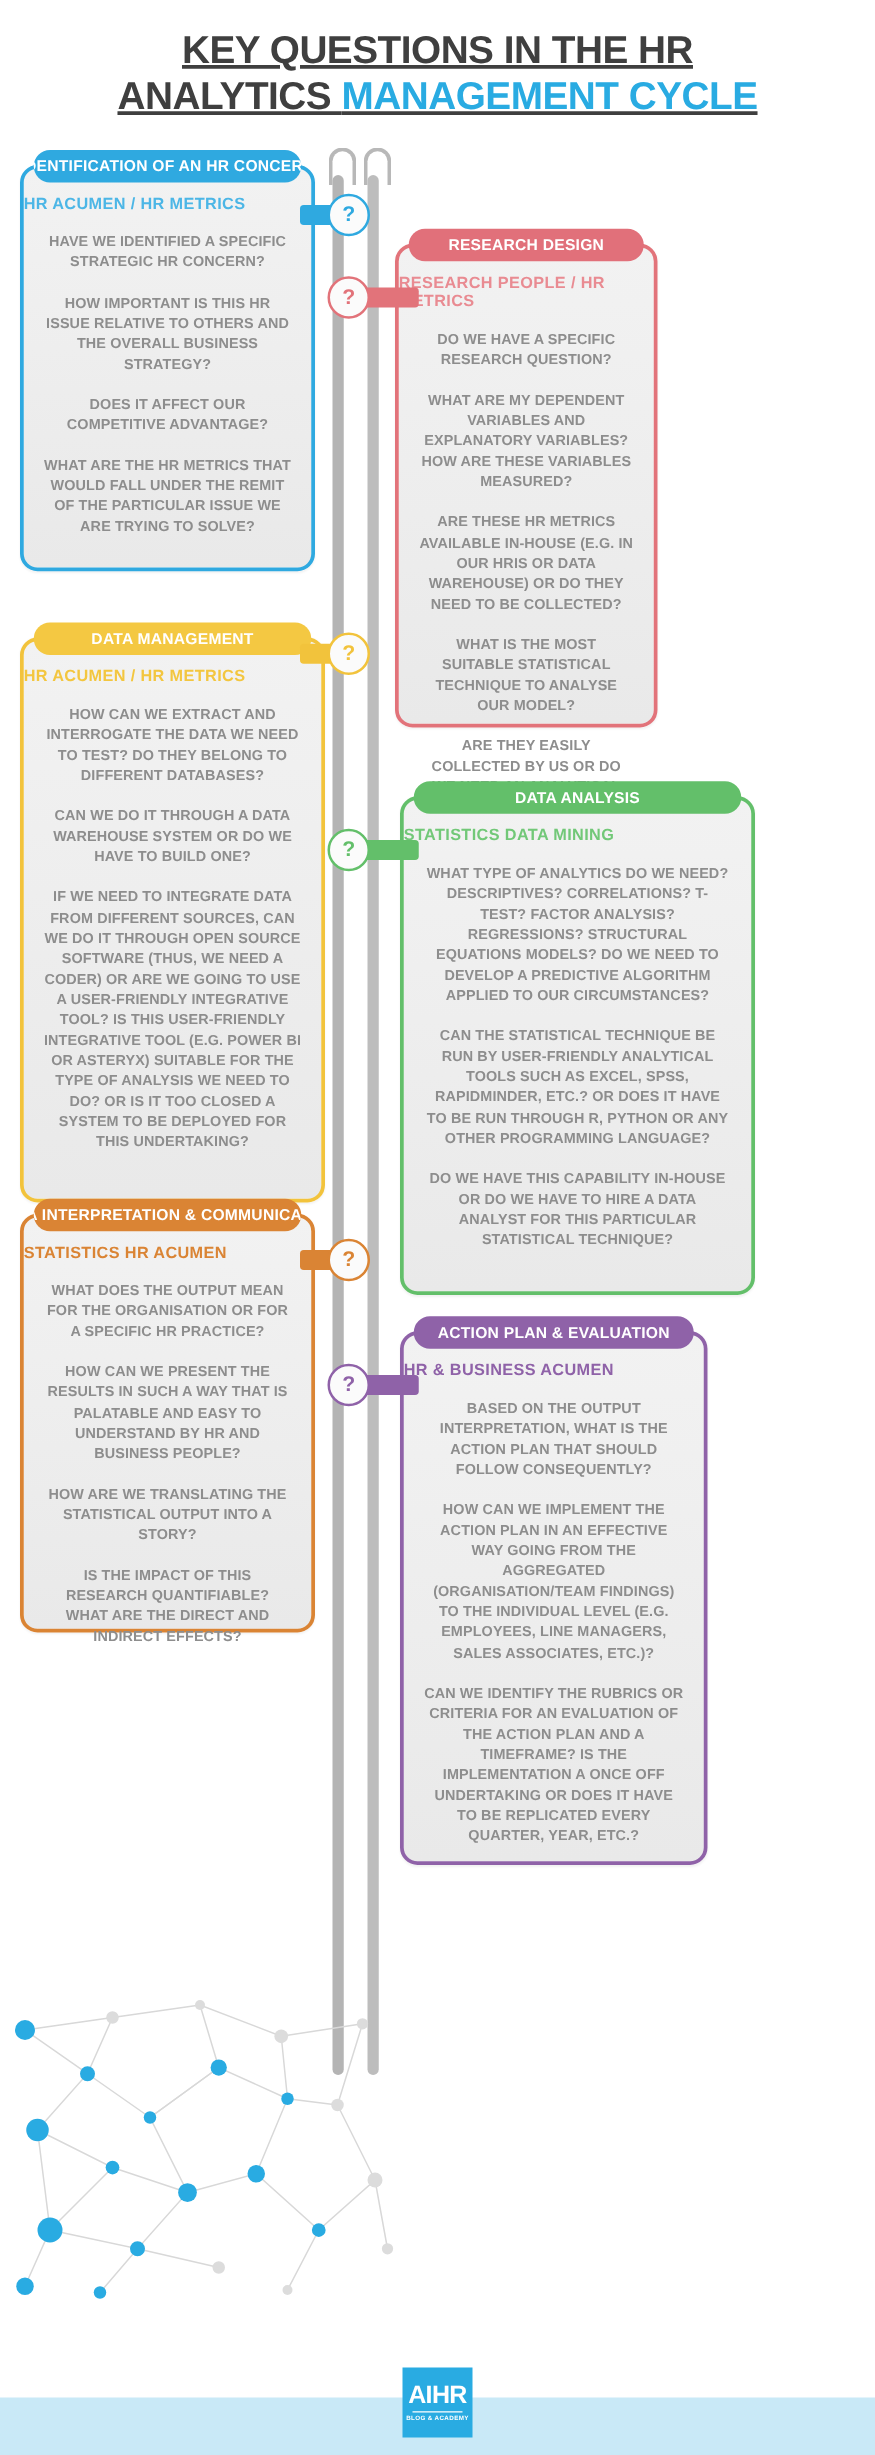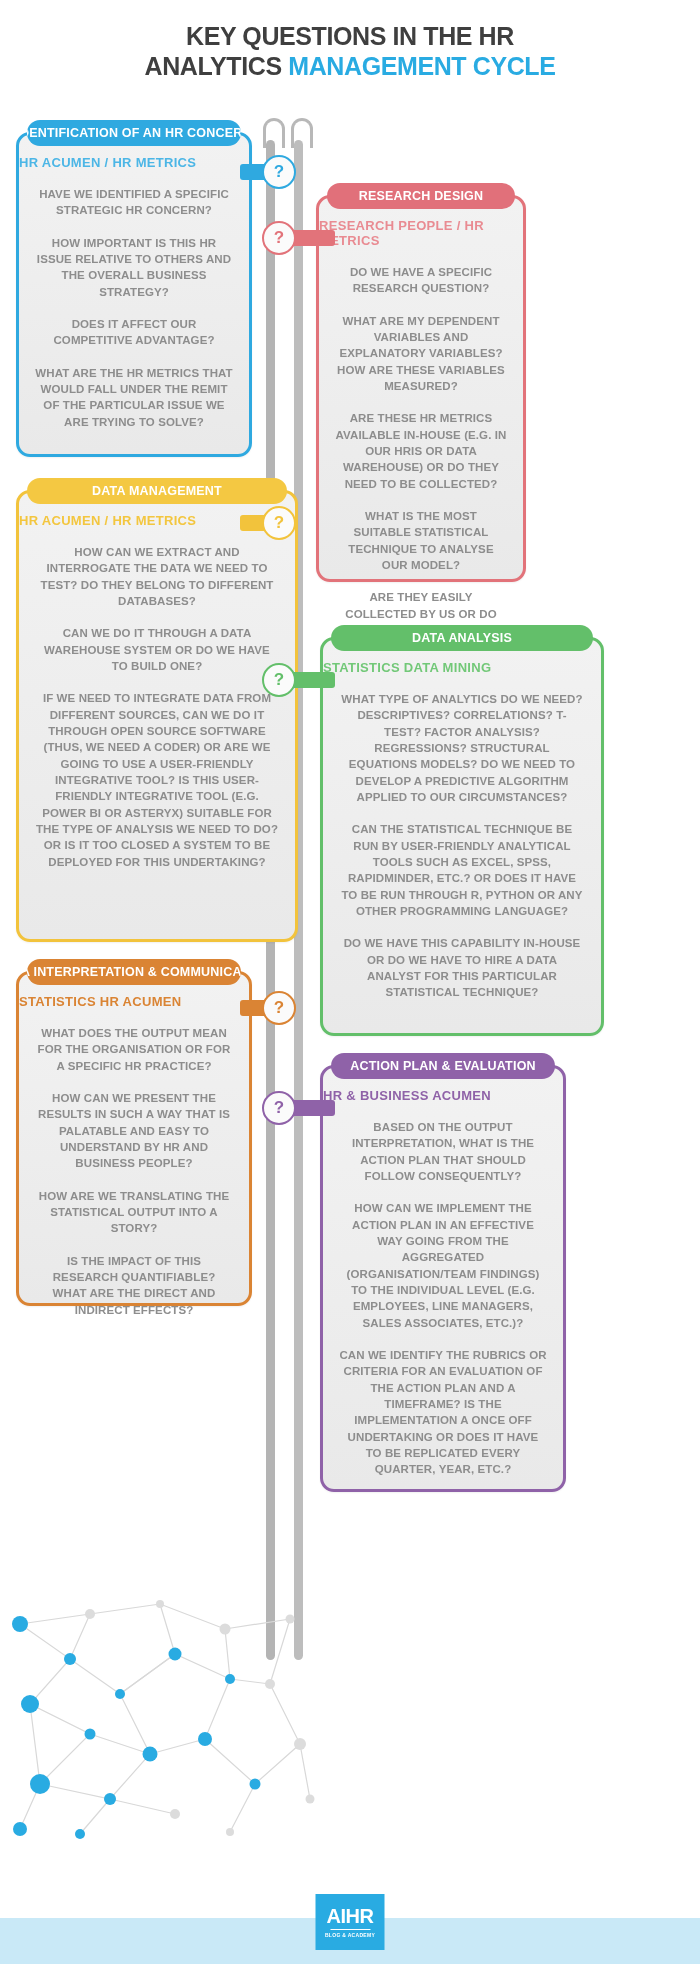--- a/index.html
+++ b/index.html
@@ -17,25 +17,26 @@
   }
 
   
   .title-wrap {
     position: absolute;
     top: 22px; left: 0; width: 700px;
     text-align: center;
     line-height: 1.18;
   }
   .title-line {
-    font-size: 25px;
+    font-size: 31px;
     font-weight: 700;
     letter-spacing: -0.4px;
     color: #3f3f3f;
     display: block;
+    text-decoration: underline;
   }
   .title-accent { color: #29abe2; text-align: right; }
 
   
   .rail {
     position: absolute;
     width: 9px;
     background: #b4b4b4;
     border-radius: 5px;
   }
@@ -155,21 +156,21 @@
   .network { position:absolute; left:0; bottom:120px; width:330px; height:260px; z-index:1; }
 
   
   .footer-band {
     position:absolute; left:0; bottom:0; width:700px; height:46px;
     background:#c9e9f7;
   }
   .logo {
     position:absolute; left:50%; transform:translateX(-50%);
     bottom:14px;
-    width:69px; height:56px;
+    width:56px; height:56px;
     background:#29abe2;
     display:flex; flex-direction:column;
     align-items:center; justify-content:center;
     z-index:5;
   }
   .logo-main { color:#fff; font-size:20px; font-weight:700; letter-spacing:-0.5px; line-height:1; }
   .logo-rule { width:40px; height:1.5px; background:#fff; margin:3px 0 2px; }
   .logo-sub { color:#fff; font-size:5px; font-weight:700; letter-spacing:0.3px; }
 </style>
 </head>
@@ -218,21 +219,21 @@
       <p class="q">WHAT IS THE MOST SUITABLE STATISTICAL TECHNIQUE TO ANALYSE OUR MODEL?</p>
       <p class="q">ARE THEY EASILY COLLECTED BY US OR DO WE NEED AN ANALYTICAL TOOL PROVIDER OR CONSULTANT?</p>
     </div>
   </div>
 
   <div class="connector k-yellow" style="left:240px; top:515px; width:40px;"></div>
   <div class="bubble b-yellow" style="left:262px; top:506px;">
     <span>?</span>
   </div>
 
-  <div class="card c-yellow" style="left:16px; top:490px; width:282px; height:452px;">
+  <div class="card c-yellow" style="left:16px; top:510px; width:244px; height:452px;">
     <div class="card-header">DATA MANAGEMENT</div>
     <div class="card-sub">HR ACUMEN / HR METRICS</div>
     <div class="card-body">
       <p class="q">HOW CAN WE EXTRACT AND INTERROGATE THE DATA WE NEED TO TEST? DO THEY BELONG TO DIFFERENT DATABASES?</p>
       <p class="q">CAN WE DO IT THROUGH A DATA WAREHOUSE SYSTEM OR DO WE HAVE TO BUILD ONE?</p>
       <p class="q">IF WE NEED TO INTEGRATE DATA FROM DIFFERENT SOURCES, CAN WE DO IT THROUGH OPEN SOURCE SOFTWARE (THUS, WE NEED A CODER) OR ARE WE GOING TO USE A USER-FRIENDLY INTEGRATIVE TOOL? IS THIS USER-FRIENDLY INTEGRATIVE TOOL (E.G. POWER BI OR ASTERYX) SUITABLE FOR THE TYPE OF ANALYSIS WE NEED TO DO? OR IS IT TOO CLOSED A SYSTEM TO BE DEPLOYED FOR THIS UNDERTAKING?</p>
     </div>
   </div>
 
   <div class="connector k-green" style="left:285px; top:672px; width:50px;"></div>

